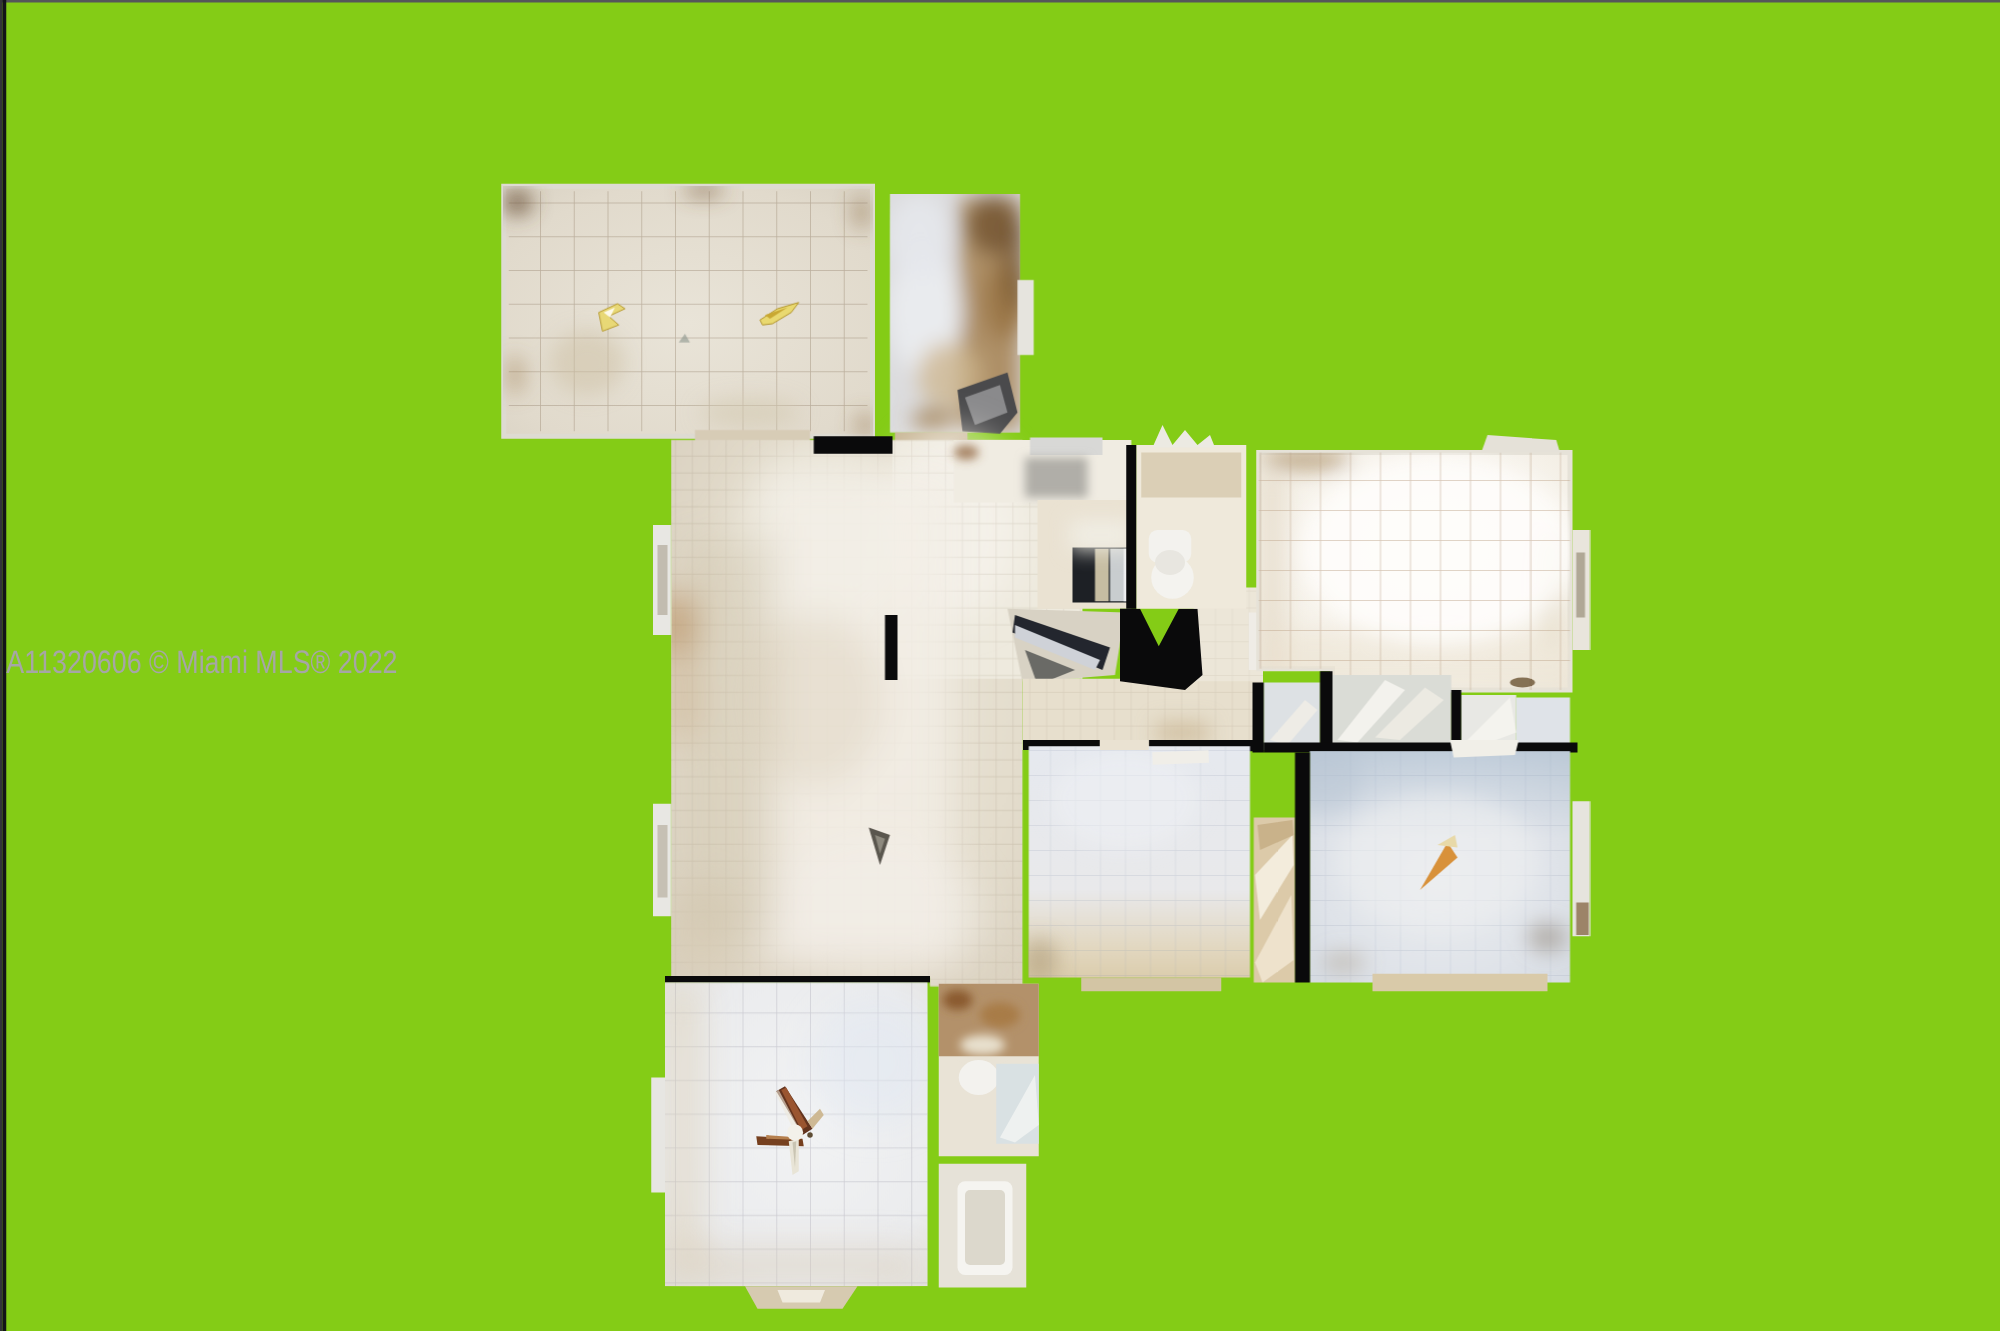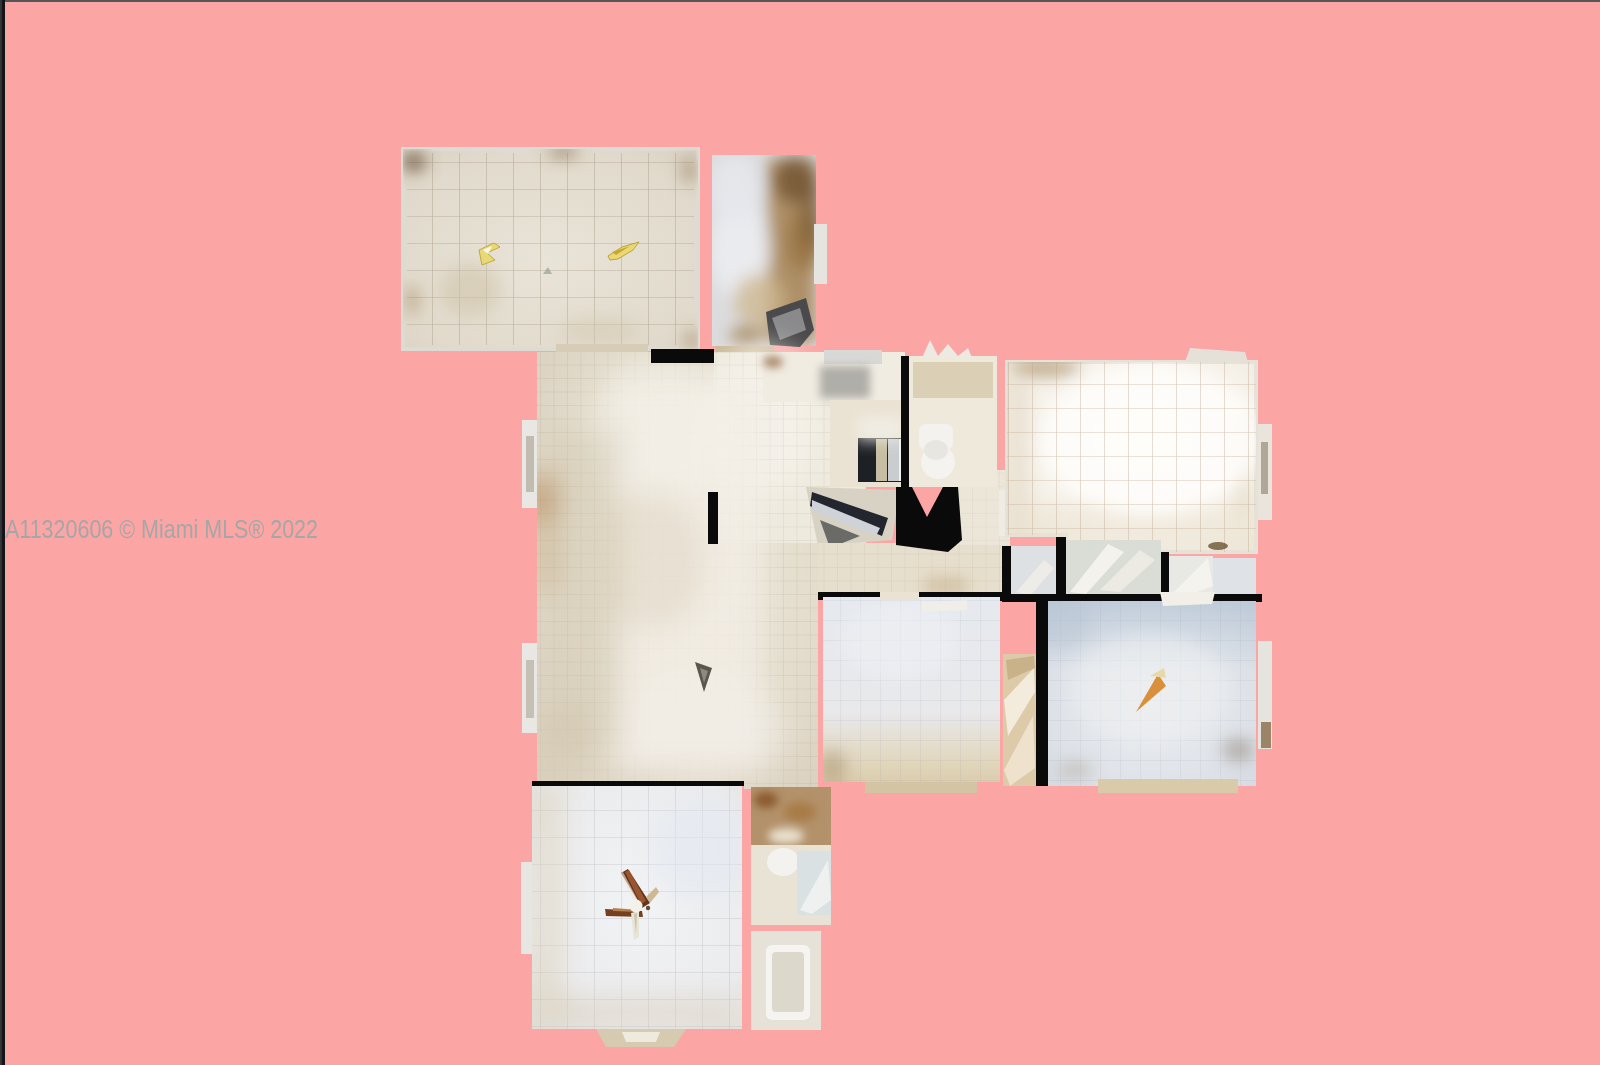--- a/index.html
+++ b/index.html
@@ -1,16 +1,16 @@
 <!DOCTYPE html>
 <html><head>
 <meta charset="utf-8">
 <style>
   html,body{margin:0;padding:0;background:#0a0a0b;}
-  #stage{position:relative;width:1600px;height:1065px;background:#fca5a5;overflow:hidden;
+  #stage{position:relative;width:1600px;height:1065px;background:#84cc16;overflow:hidden;
          font-family:"Liberation Sans", sans-serif;}
   svg{position:absolute;top:0;left:0;}
 </style>
 </head>
 <body>
 <div id="stage">
 <svg width="1600" height="1065" viewBox="0 0 1600 1065">
 <defs>
   <pattern id="g27" width="27" height="27" patternUnits="userSpaceOnUse">
     <path d="M27 0H0V27" fill="none" stroke="rgba(145,128,105,0.5)" stroke-width="1.2"></path>

